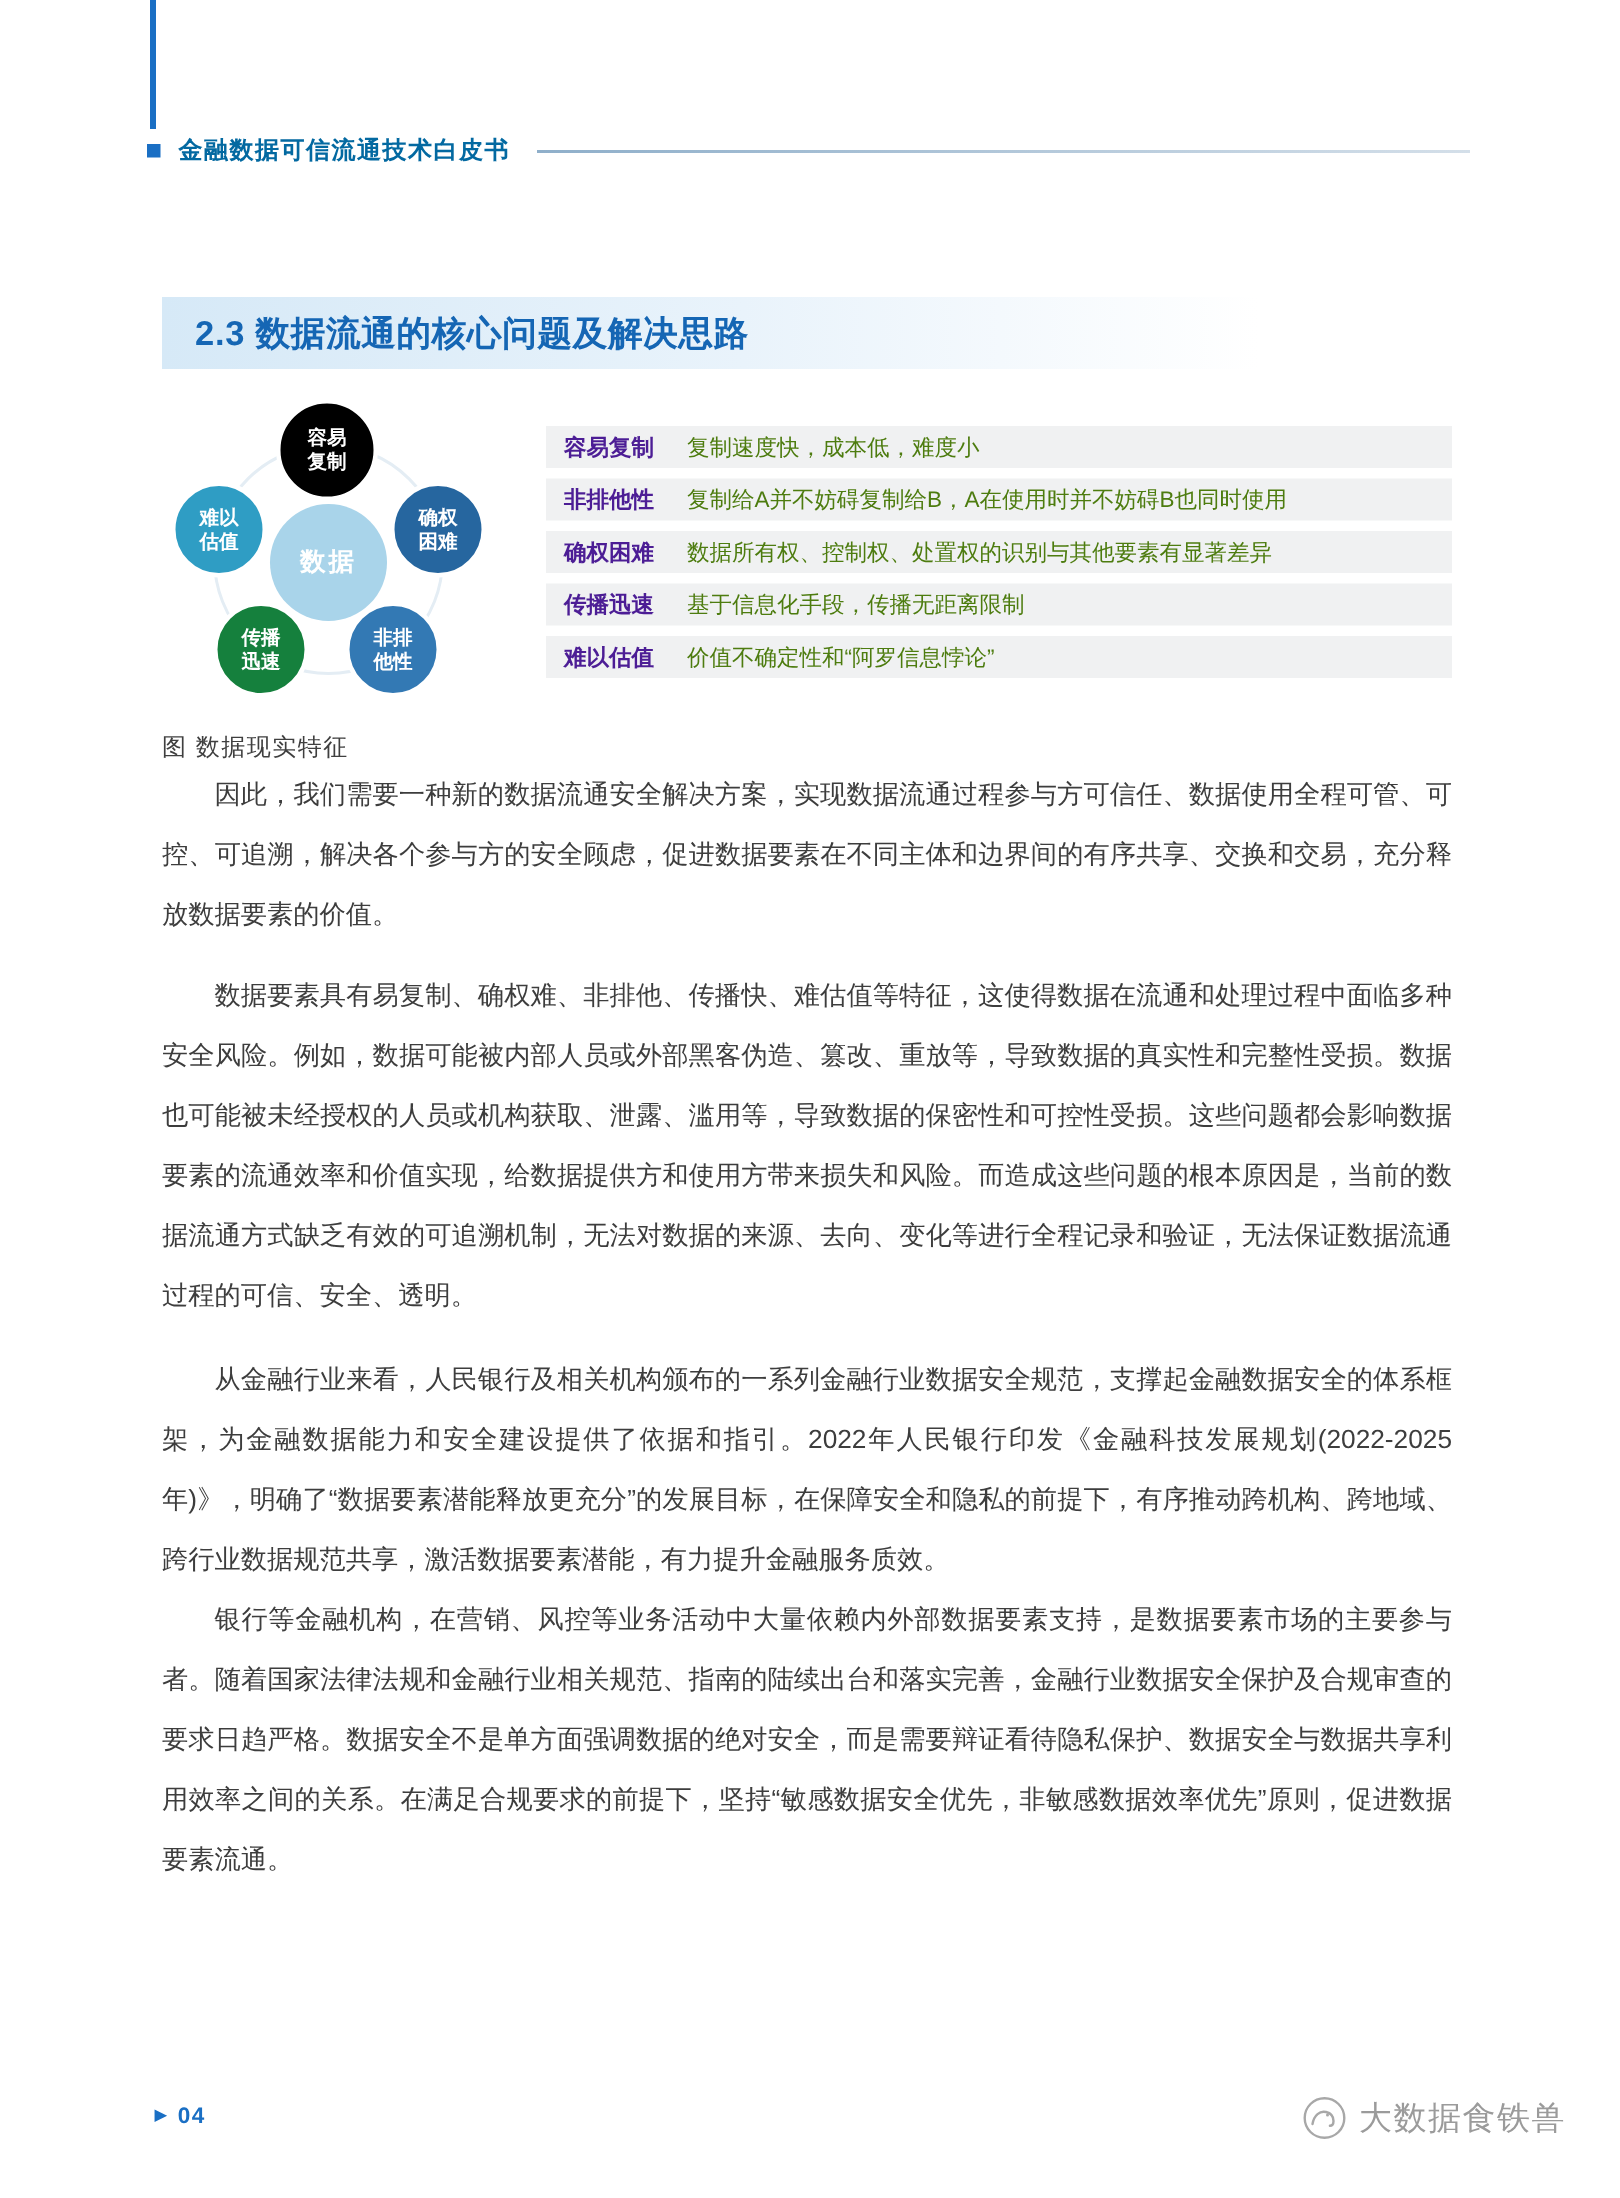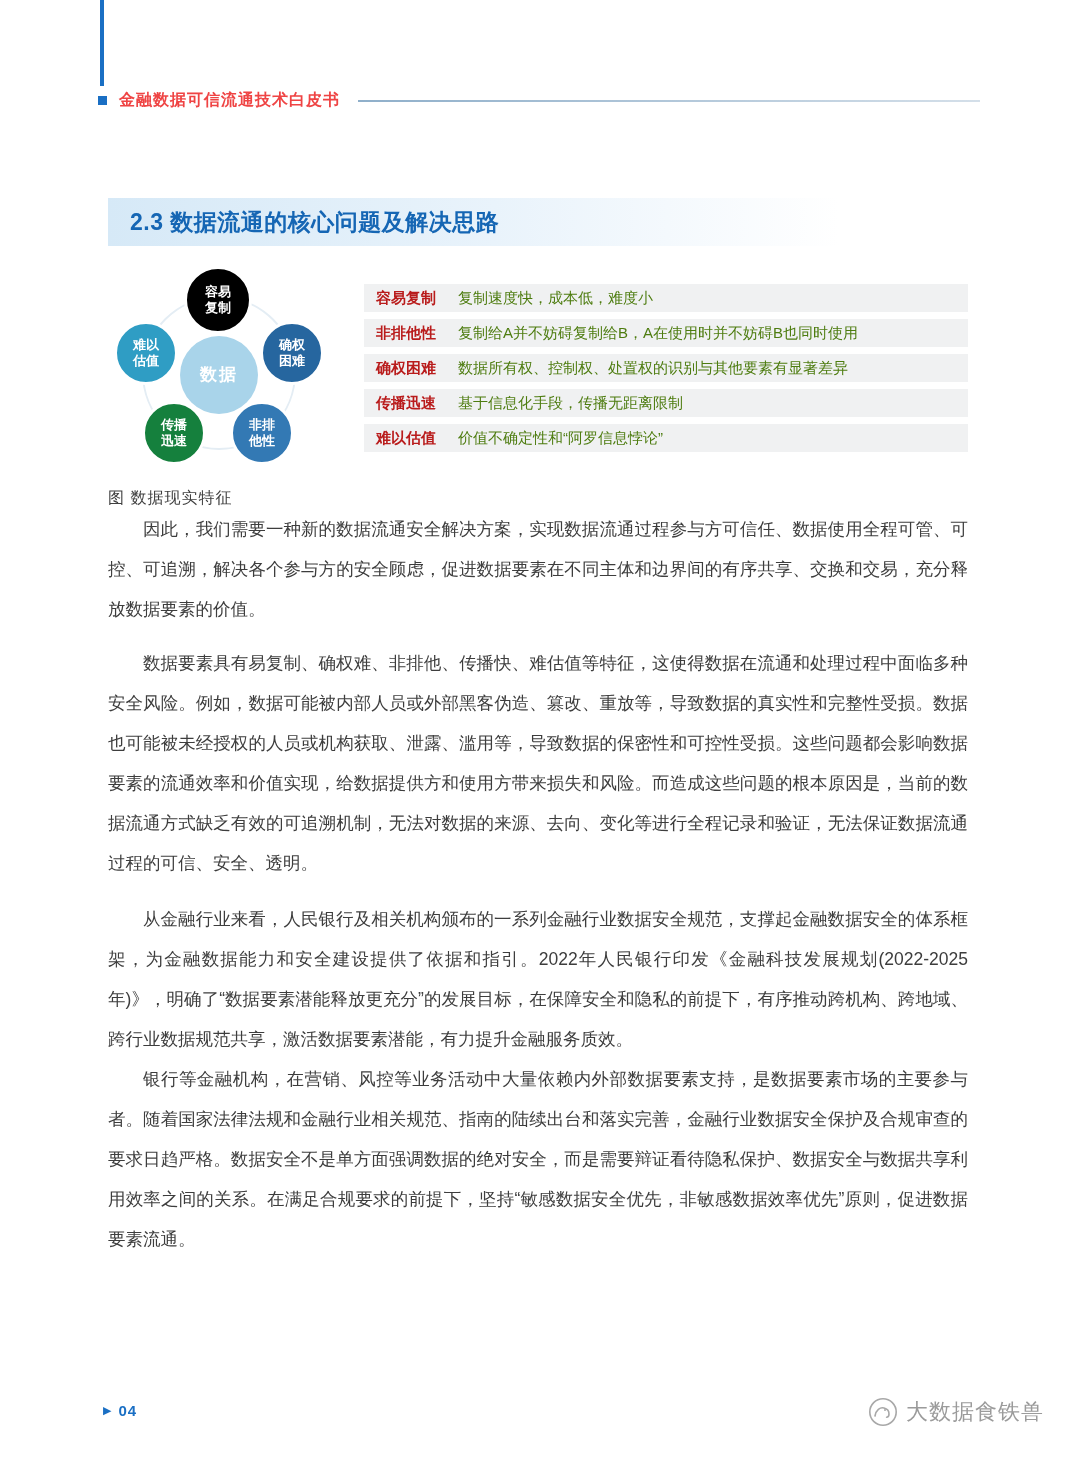--- a/index.html
+++ b/index.html
@@ -7,21 +7,21 @@
   .page {
     position:relative; width:1080px; height:1465px; background:#ffffff;
     font-family:"Liberation Sans","DejaVu Sans",sans-serif; overflow:hidden;
   }
   
   .top-bar { position:absolute; left:100px; top:0; width:4px; height:86px; background:#1a6fc4; }
 
   
   .header { position:absolute; left:98px; right:100px; top:90px; display:flex; align-items:center; }
   .hdr-bullet { width:9px; height:9px; background:#1a6fc4; margin-right:12px; flex:none; }
-  .hdr-title { color:#ef4444; font-weight:bold; font-size:16px; letter-spacing:1px; white-space:nowrap; }
+  .hdr-title { color:#0369a1; font-weight:bold; font-size:16px; letter-spacing:1px; white-space:nowrap; }
   .hdr-line { flex:1; height:2px; margin-left:18px; background:linear-gradient(90deg,#8fafca,#d4dfe9); }
 
   
   .content { position:absolute; left:108px; top:198px; width:860px; }
 
   .sec-bar {
     height:48px; display:flex; align-items:center; padding-left:22px;
     background:linear-gradient(90deg,#d6e9f7 0%, #e9f3fb 45%, #ffffff 85%);
   }
   .sec-bar h2 { color:#1566b4; font-size:23px; font-weight:bold; letter-spacing:0.5px; }
@@ -40,21 +40,21 @@
   .n1 { left:152px; top:55px;  width:64px; height:64px; }
   .n2 { left:122px; top:135px; width:64px; height:64px; }
   .n3 { left:34px;  top:135px; width:64px; height:64px; }
   .n4 { left:6px;   top:55px;  width:64px; height:64px; }
 
   .feature-table { position:absolute; left:256px; top:14px; right:0; }
   .frow {
     display:flex; align-items:center; background:#f0f1f2; height:28px;
     margin-bottom:7px; padding:0 12px; font-size:15px;
   }
-  .frow .lbl { width:82px; font-weight:bold; color:#b91c1c; flex:none; }
+  .frow .lbl { width:82px; font-weight:bold; color:#4c1d95; flex:none; }
   .frow .desc { color:#4d7c0f; white-space:nowrap; }
 
   .caption { text-align:left; margin-top:12px; font-size:16px; color:#3f3f3f; letter-spacing:1px; }
 
   p.body {
     font-size:17.5px; line-height:40px; color:#3d3d3d;
     text-align:justify; text-indent:2em;
   }
   .p1 { margin-top:14px; }
   .sec24 { margin-top:36px; }

